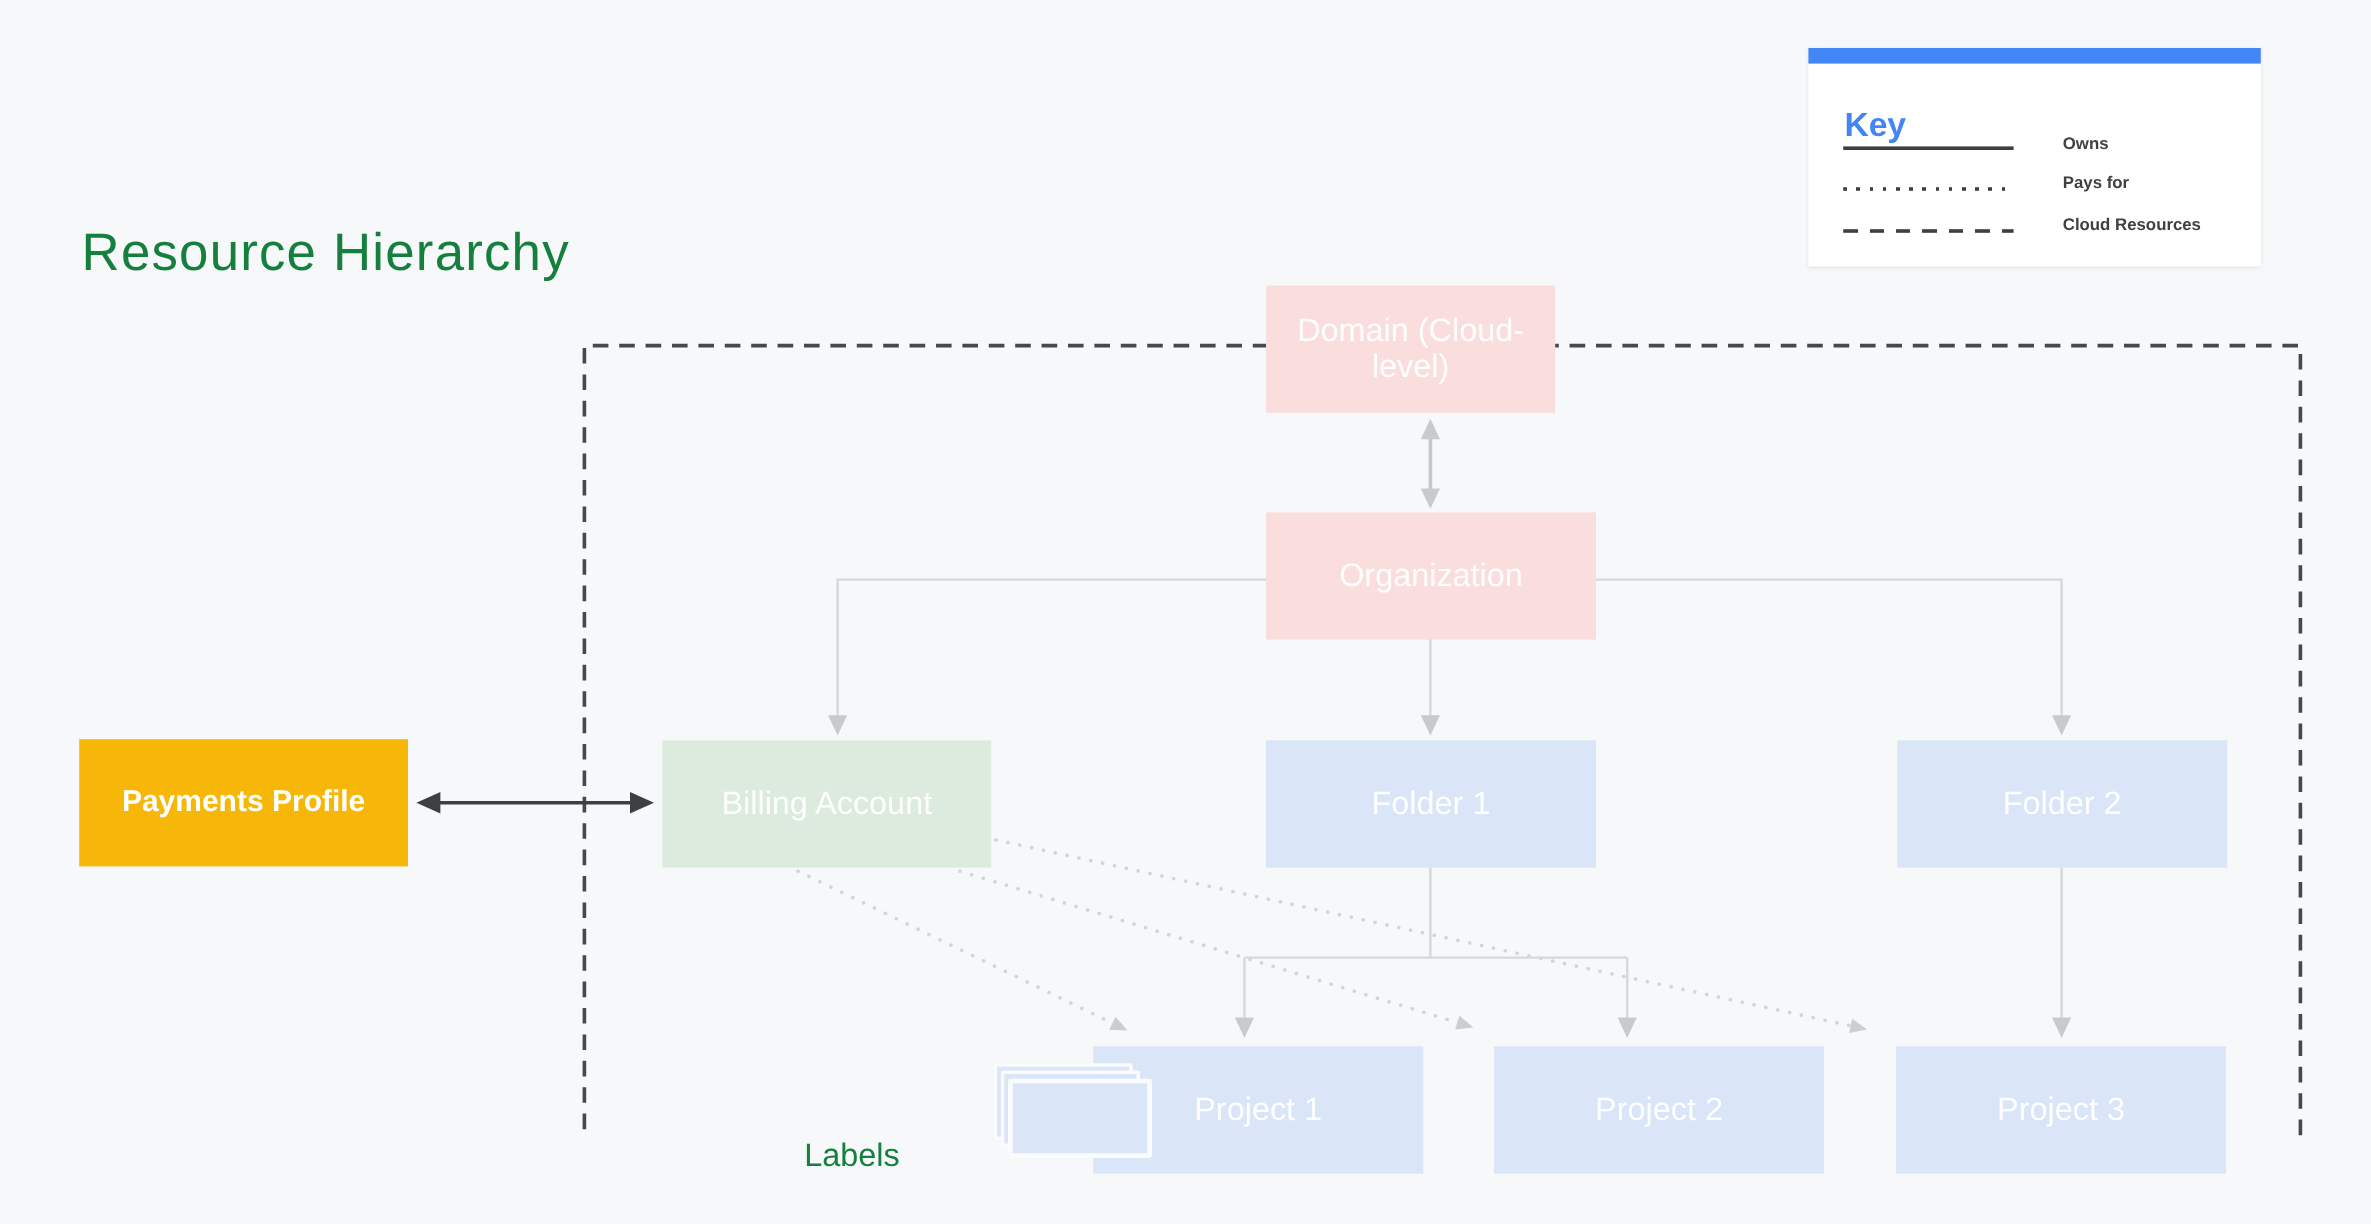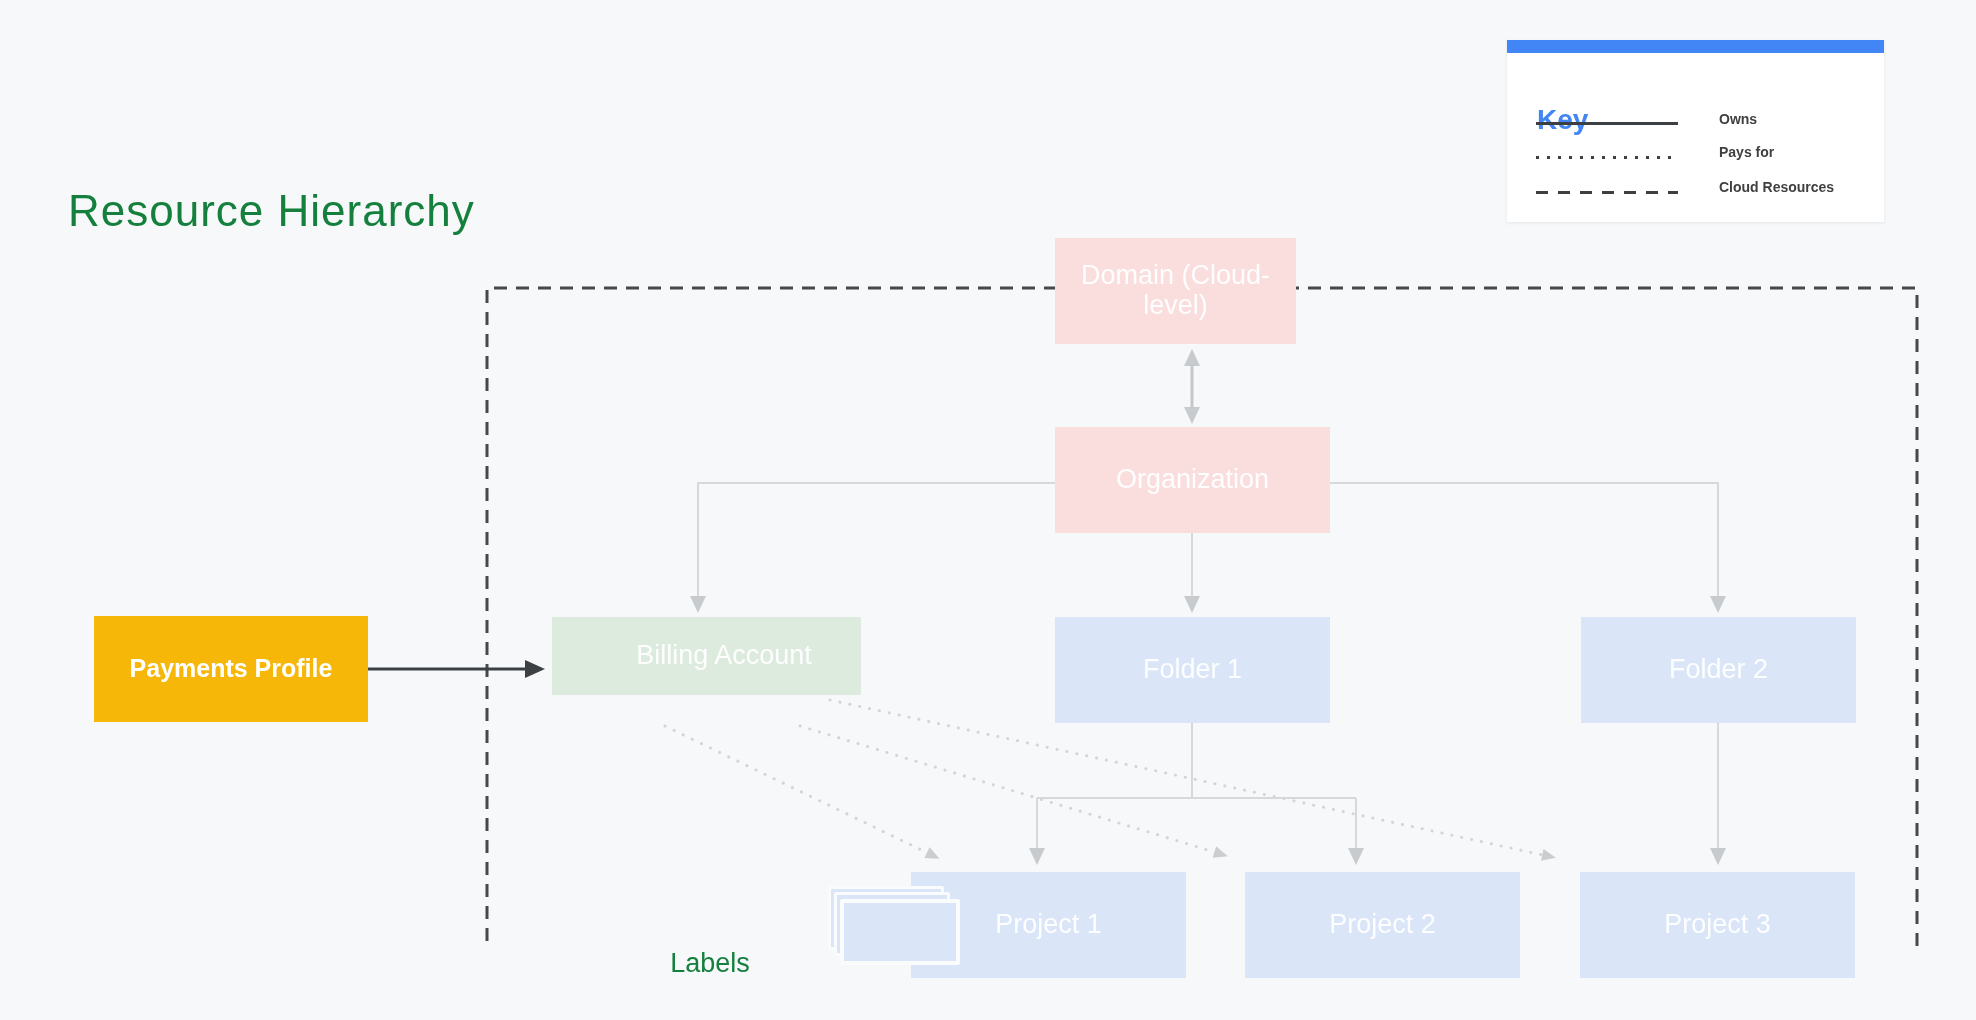--- a/index.html
+++ b/index.html
@@ -27,27 +27,27 @@
     display:flex;align-items:center;justify-content:center;
     text-align:center;
   }
   .node span{
     color:rgba(255,255,255,.95);
     font-size:27px;font-weight:400;line-height:1.1;
   }
   .n-pink {background:var(--pink,#f9dedd);}
   .n-green{background:var(--green,#ddeade);}
   .n-blue {background:var(--blue,#dae5f8);}
-  .n-yellow{background:var(--yellow,#f7b708);margin-left:28px;}
+  .n-yellow{background:var(--yellow,#f7b708);}
   .n-yellow span{color:#ffffff;font-weight:700;font-size:25px;}
 
   .node-domain      {left:1055px;top:238px;width:241px;height:106px;}
   .node-organization{left:1055px;top:427px;width:275px;height:106px;}
   .node-payments    {left:66px;  top:616px;width:274px;height:106px;}
-  .node-billing     {left:552px; top:617px;width:274px;height:78px;padding-left:35px;}
+  .node-billing     {left:552px; top:617px;width:274px;height:106px;}
   .node-folder1     {left:1055px;top:617px;width:275px;height:106px;}
   .node-folder2     {left:1581px;top:617px;width:275px;height:106px;}
   .node-project1    {left:911px; top:872px;width:275px;height:106px;}
   .node-project2    {left:1245px;top:872px;width:275px;height:106px;text-align:center;}
   .node-project3    {left:1580px;top:872px;width:275px;height:106px;}
 
   
   .labels-caption{
     position:absolute;left:620px;top:948px;width:180px;
     text-align:center;z-index:3;
@@ -67,21 +67,21 @@
   .key-panel{
     position:absolute;left:1507px;top:40px;width:377px;height:182px;
     background:#ffffff;z-index:4;
     box-shadow:0 1px 3px rgba(60,64,67,.10);
   }
   .key-accent{
     position:absolute;left:0;top:0;width:100%;height:13px;
     background:var(--accent,#4285f4);
   }
   .key-heading{
-    position:absolute;left:30px;top:64px;
+    position:absolute;left:30px;top:48px;
     font-size:28px;font-weight:700;color:var(--accent,#4285f4);
   }
   .legend-line{position:absolute;left:29px;width:142px;height:3px;}
   .legend-line.solid {top:82px;height:3px;background:#3c4043;}
   .legend-line.dotted{top:116px;background:repeating-linear-gradient(90deg,#3c4043 0 3px,transparent 3px 11px);}
   .legend-line.dashed{top:151px;background:repeating-linear-gradient(90deg,#3c4043 0 12px,transparent 12px 22px);}
   .legend-label{
     position:absolute;left:212px;width:130px;
     font-size:14px;font-weight:700;color:#404040;line-height:1.05;
   }

